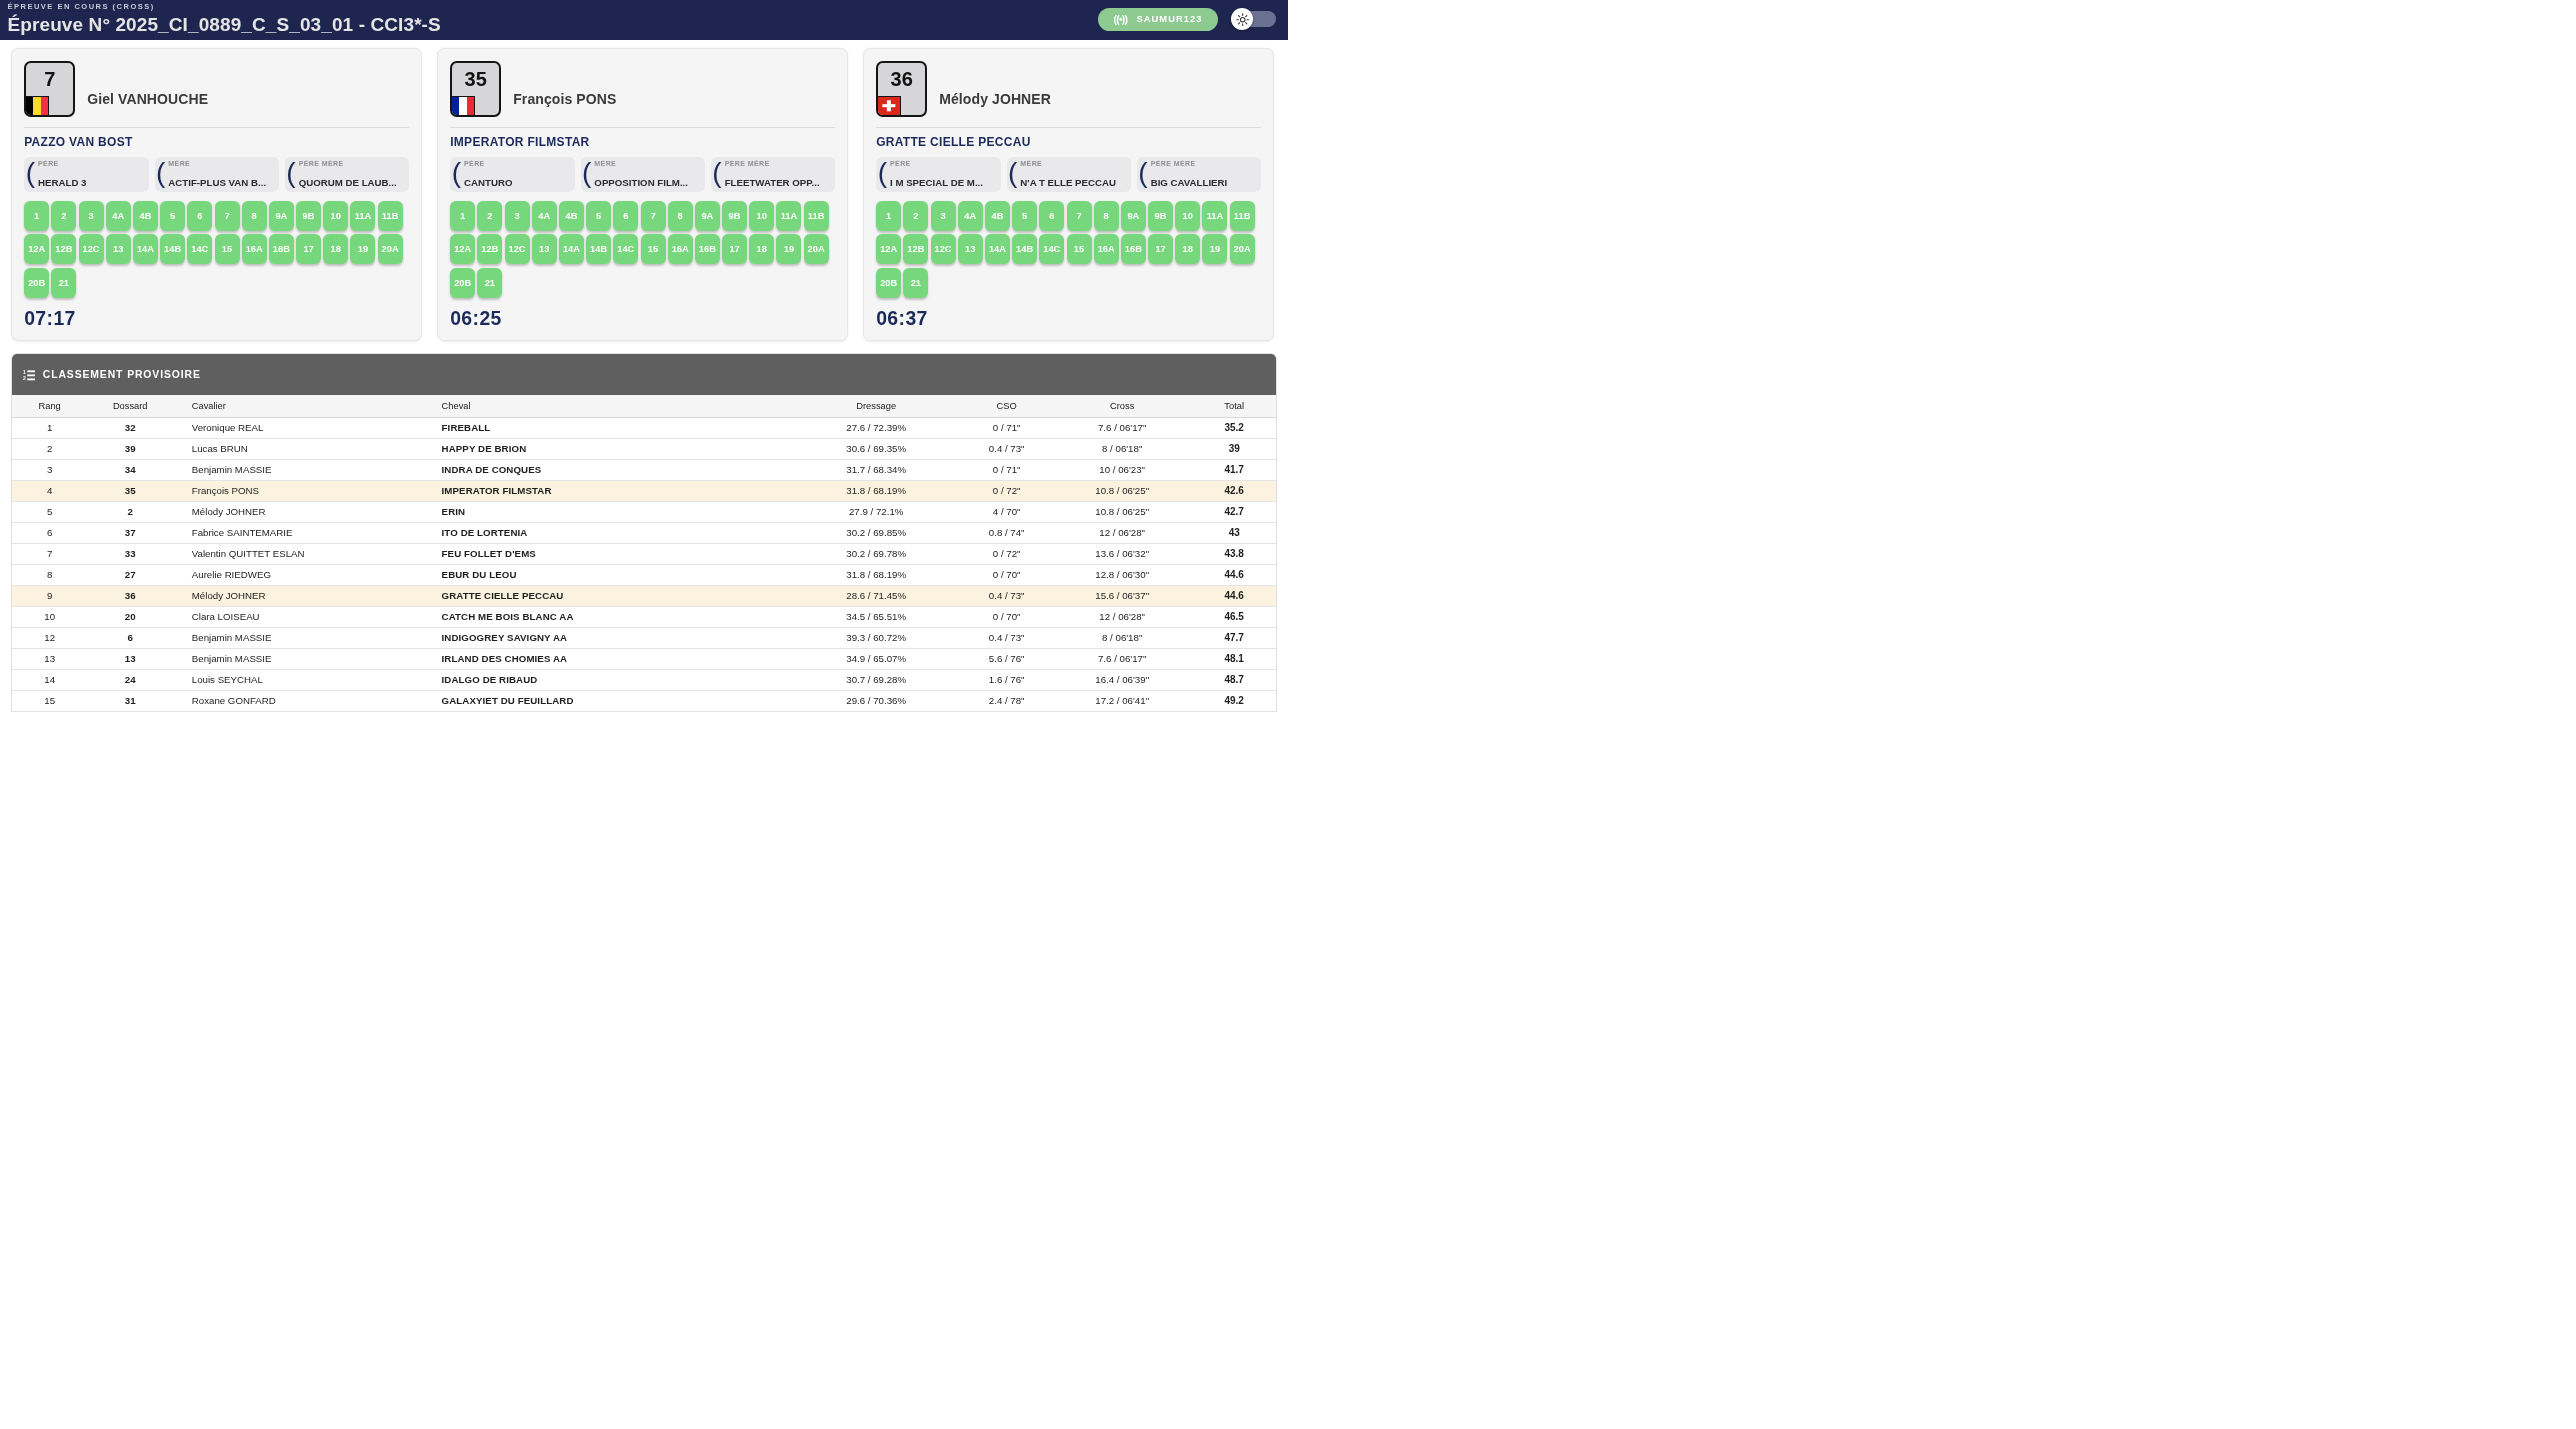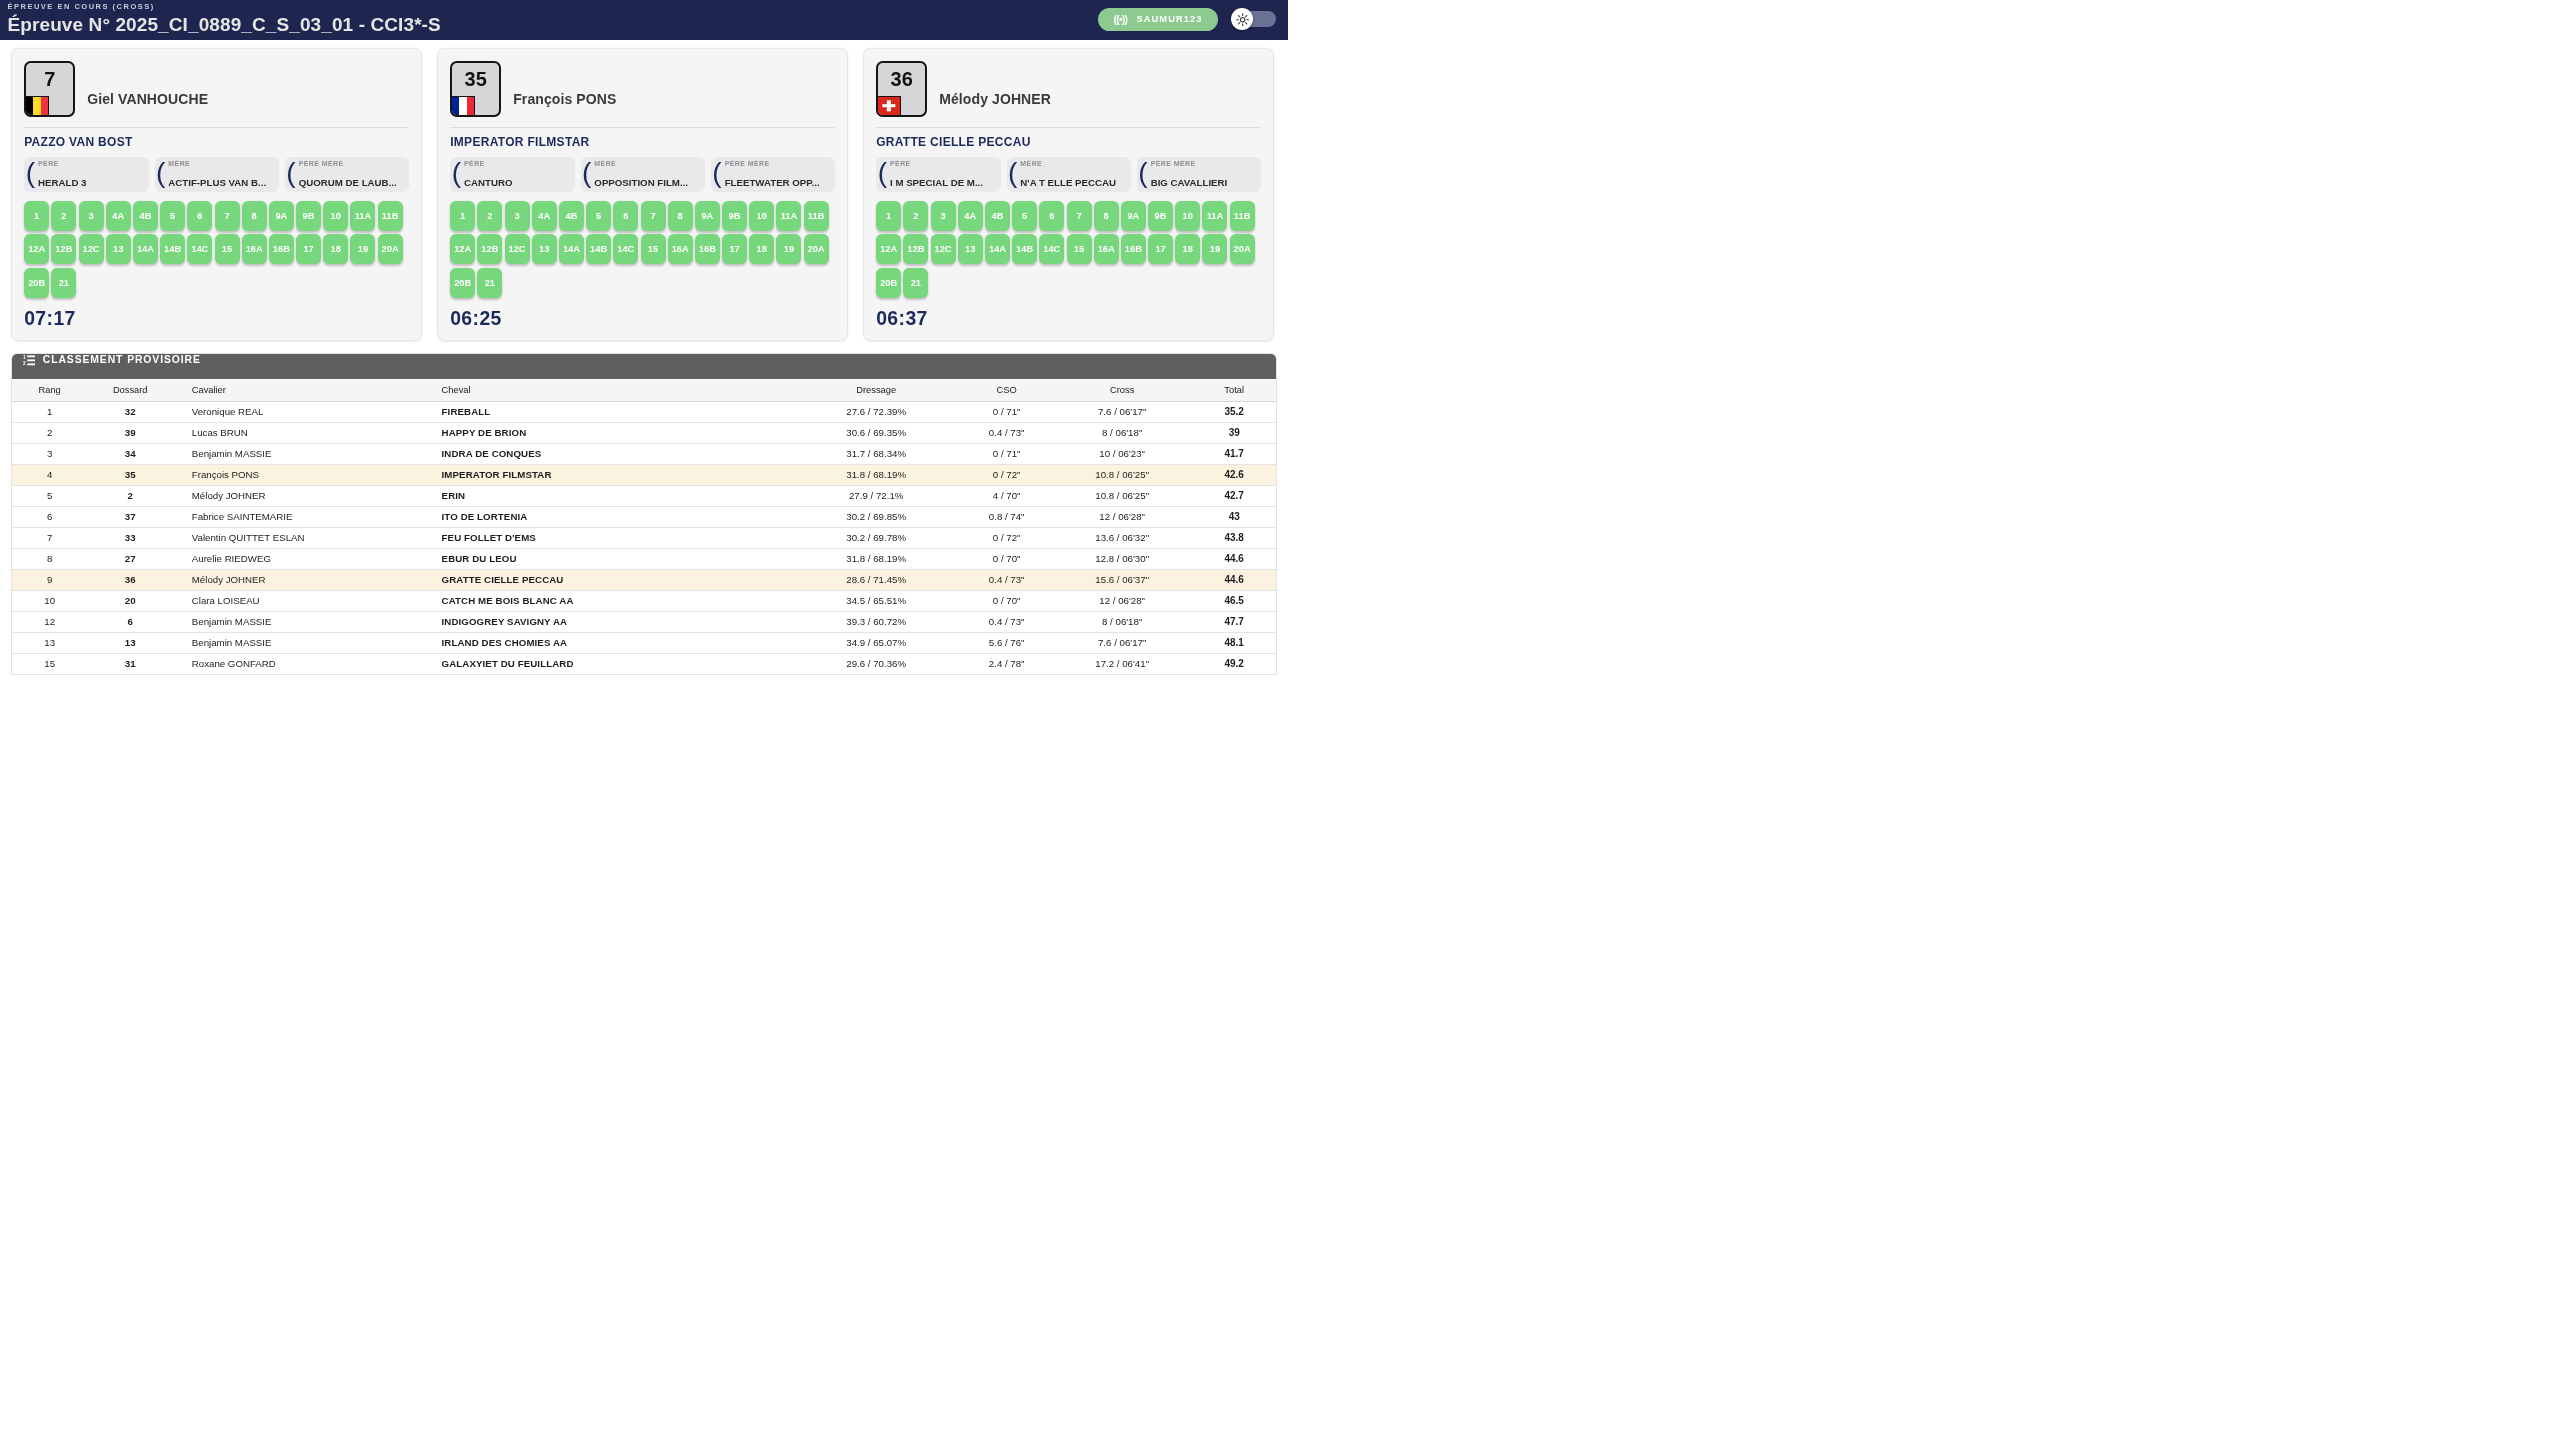--- a/index.html
+++ b/index.html
@@ -43,21 +43,21 @@
   .ped-text { overflow:hidden; }
   .ped-label { color:#8f8f92; font-size:7px; font-weight:700; letter-spacing:0.4px; white-space:nowrap; }
   .ped-value { color:#2b2b2b; font-size:9.7px; font-weight:700; white-space:nowrap; overflow:hidden; margin-top:10px; }
   .fences { margin-top:9px; display:flex; flex-direction:column; gap:3.7px; }
   .fence-row { display:flex; gap:2.2px; }
   .fence { width:25px; height:30px; background:#77d77c; border-radius:6px; color:#fff; font-size:9.3px; font-weight:700; display:flex; align-items:center; justify-content:center; box-shadow:0 1.5px 2.2px rgba(0,0,0,.22); cursor:pointer; }
   .time { margin-top:9px; color:#1b2a5a; font-size:19.4px; font-weight:700; letter-spacing:0.4px; }
 
   
   .ranking { margin:12px 11.2px 0; border:0.7px solid #e2e2e4; border-bottom:none; border-radius:6px 6px 0 0; overflow:hidden; background:#fff; }
-  .ranking-bar { height:25px; background:#5f5f5f; display:flex; gap:7.5px; padding:0 10.4px; }
+  .ranking-bar { height:41px; background:#5f5f5f; display:flex; align-items:center; gap:7.5px; padding:0 10.4px; }
   .ranking-title { color:#fff; font-size:10.4px; font-weight:700; letter-spacing:0.9px; }
   table { width:100%; border-collapse:collapse; table-layout:fixed; }
   col.c0{width:75px} col.c1{width:86px} col.c2{width:246px} col.c3{width:373px}
   col.c4{width:168px} col.c5{width:93px} col.c6{width:138px} col.c7{width:86px}
   thead th { height:21.6px; background:#f5f5f6; font-size:9.3px; font-weight:500; color:#1a1a1a; border-bottom:0.7px solid #d8d8da; }
   tbody td { height:21px; font-size:9.7px; color:#1d1d1d; border-bottom:0.7px solid #e4e4e6; background:transparent; }
   tbody tr { background:#fff; }
   tbody tr.hl { background:#fbf3e0; }
   .a-c { text-align:center; }
   th.h-cavalier, td.c-cavalier { text-align:left; padding-left:18.6px; }
@@ -496,20 +496,30 @@
     <td class="c-rang">13</td>
     <td class="c-dossard">13</td>
     <td class="c-cavalier">Benjamin MASSIE</td>
     <td class="c-cheval">IRLAND DES CHOMIES AA</td>
     <td class="c-dressage">34.9 / 65.07%</td>
     <td class="c-cso">5.6 / 76"</td>
     <td class="c-cross">7.6 / 06'17"</td>
     <td class="c-total">48.1</td>
   </tr>
 
+  <tr>
+    <td class="c-rang">14</td>
+    <td class="c-dossard">24</td>
+    <td class="c-cavalier">Louis SEYCHAL</td>
+    <td class="c-cheval">IDALGO DE RIBAUD</td>
+    <td class="c-dressage">30.7 / 69.28%</td>
+    <td class="c-cso">1.6 / 76"</td>
+    <td class="c-cross">16.4 / 06'39"</td>
+    <td class="c-total">48.7</td>
+  </tr>
 
   <tr>
     <td class="c-rang">15</td>
     <td class="c-dossard">31</td>
     <td class="c-cavalier">Roxane GONFARD</td>
     <td class="c-cheval">GALAXYIET DU FEUILLARD</td>
     <td class="c-dressage">29.6 / 70.36%</td>
     <td class="c-cso">2.4 / 78"</td>
     <td class="c-cross">17.2 / 06'41"</td>
     <td class="c-total">49.2</td>

